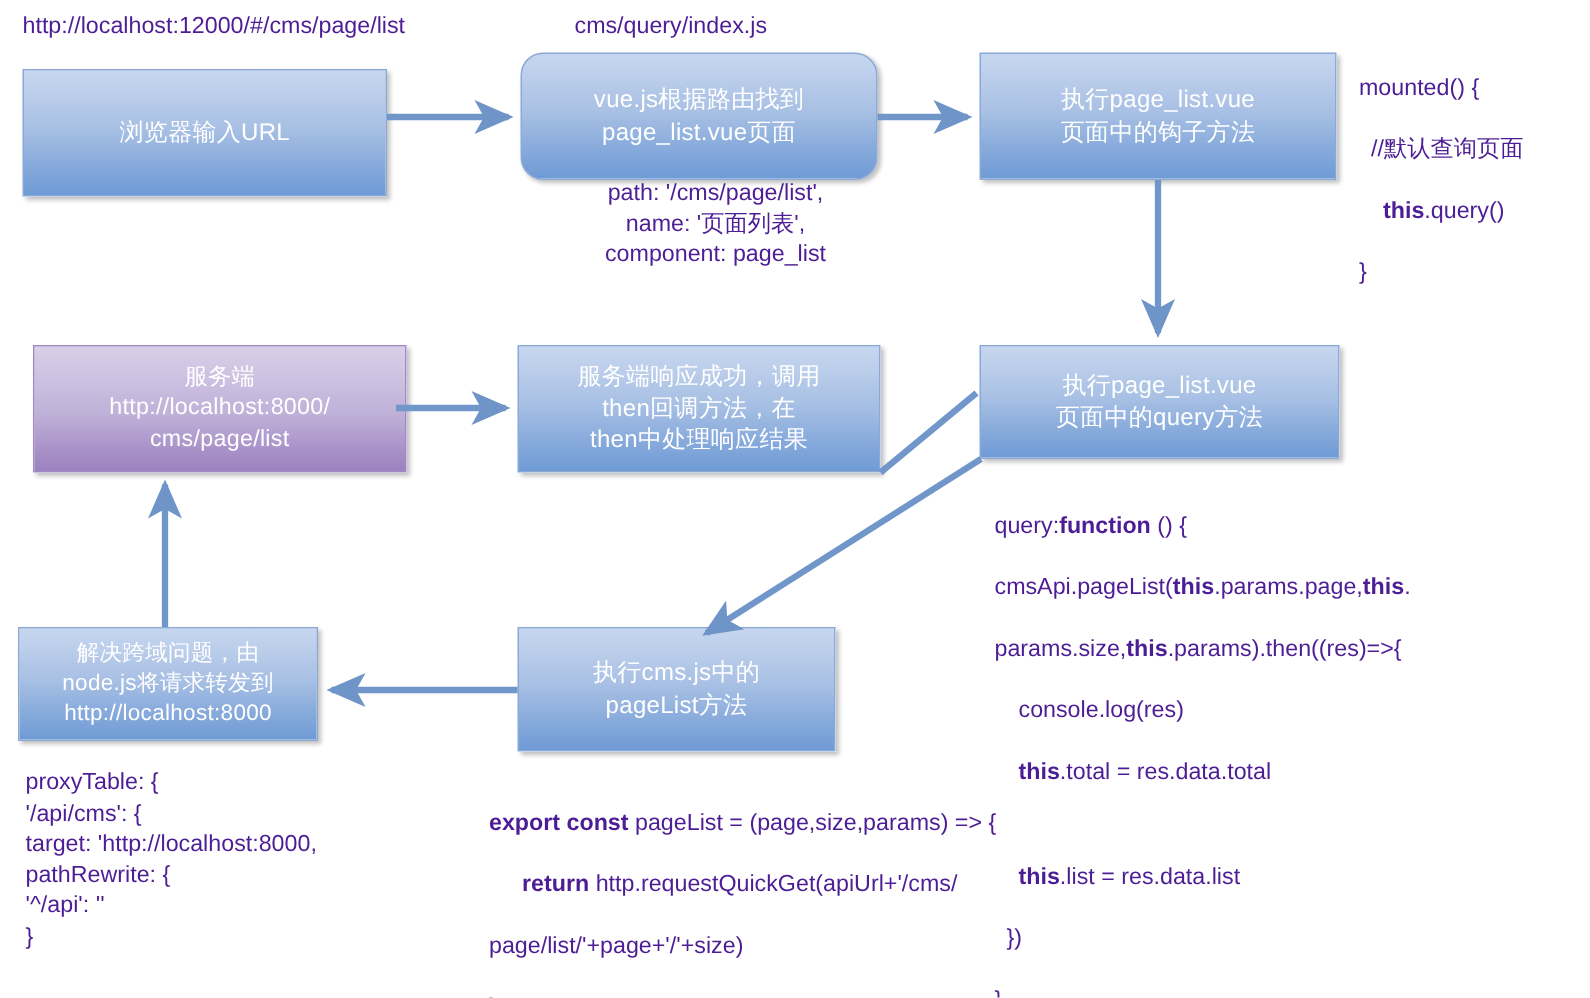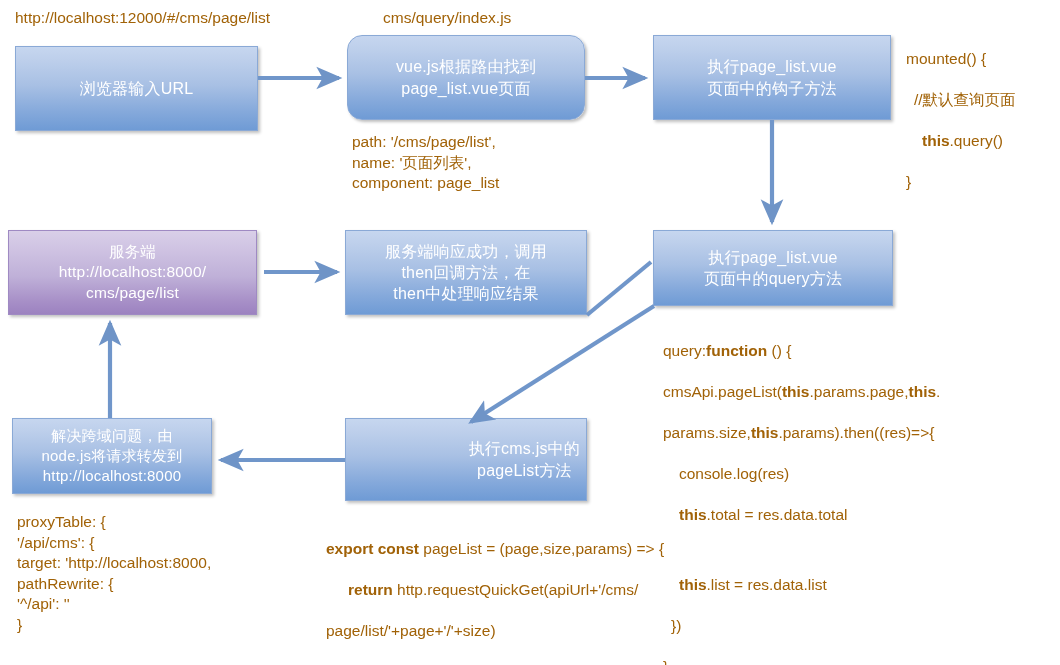--- a/index.html
+++ b/index.html
@@ -31,21 +31,21 @@
     background:linear-gradient(to bottom,#c6d6ef 0%,#bdcfeb 16%,#a8c0e4 46%,#85a9db 78%,#6f9bd5 100%);
   }
   .box.purple{
     background:linear-gradient(to bottom,#d9cfe8 0%,#d0c4e3 20%,#bfb0d8 55%,#a78fc7 85%,#9c82c0 100%);
     border:1px solid #9f8ac3;
   }
 
   
   .note{
     position:absolute;
-    color:#a16207;
+    color:#4c1d95;
     font-size:15.5px;
     line-height:1.30;
     white-space:pre-line;
     font-family:"Liberation Sans","DejaVu Sans",sans-serif;
   }
   .note.code{line-height:1.33;}
   .note b{font-weight:bold;}
 
   
   .arrow{position:absolute;}
@@ -67,32 +67,32 @@
   <div class="box blue" style="left:347px;top:35px;width:238px;height:85px;border-radius:15px;">
     <span class="txt">vue.js根据路由找到
 page_list.vue页面</span>
   </div>
 
   <div class="box blue" style="left:653px;top:35px;width:238px;height:85px;">
     <span class="txt">执行page_list.vue
 页面中的钩子方法</span>
   </div>
 
-  <div class="note code" style="left:352px;top:132px;width:250px;">path: '/cms/page/list',
+  <div class="note code" style="left:352px;top:119px;width:250px;text-align:center;">path: '/cms/page/list',
 name: '页面列表',
 component: page_list</div>
 
   <div class="note code" style="left:906px;top:28px;width:160px;">
     <div>mounted() {</div>
     <div style="padding-left:8px;">//默认查询页面</div>
     <div style="padding-left:16px;"><b>this</b><span>.query()</span></div>
     <div>}</div>
   </div>
 
-  <div class="box purple" style="left:8px;top:230px;width:249px;height:85px;font-size:15.5px;">
+  <div class="box purple" style="left:22px;top:230px;width:249px;height:85px;font-size:15.5px;">
     <span class="txt">服务端
 http://localhost:8000/
 cms/page/list</span>
   </div>
 
   <div class="box blue" style="left:345px;top:230px;width:242px;height:85px;">
     <span class="txt">服务端响应成功，调用
 then回调方法，在
 then中处理响应结果</span>
   </div>
@@ -112,21 +112,21 @@
     <div style="padding-left:8px;">})</div>
     <div>}</div>
   </div>
 
   <div class="box blue" style="left:12px;top:418px;width:200px;height:76px;font-size:15px;">
     <span class="txt">解决跨域问题，由
 node.js将请求转发到
 http://localhost:8000</span>
   </div>
 
-  <div class="box blue" style="left:345px;top:418px;width:242px;height:83px;justify-content:flex-end;">
+  <div class="box blue" style="left:345px;top:418px;width:212px;height:83px;">
     <span class="txt">执行cms.js中的
 pageList方法</span>
   </div>
 
   <div class="note code" style="left:17px;top:512px;width:300px;">proxyTable: {
 '/api/cms': {
 target: 'http://localhost:8000,
 pathRewrite: {
   '^/api': ''
 }</div>

